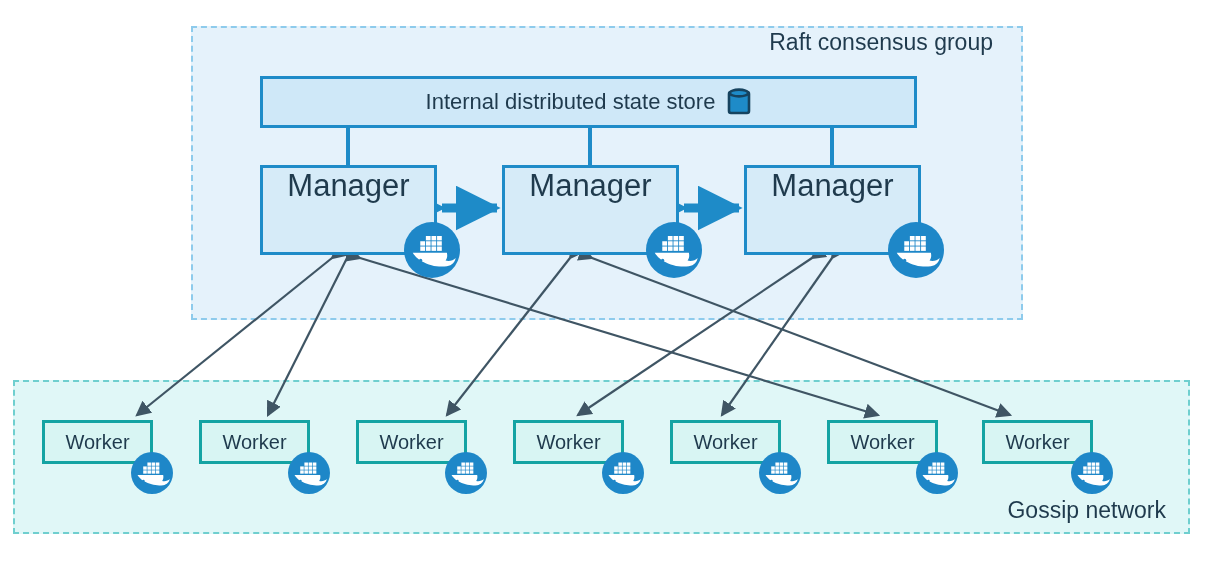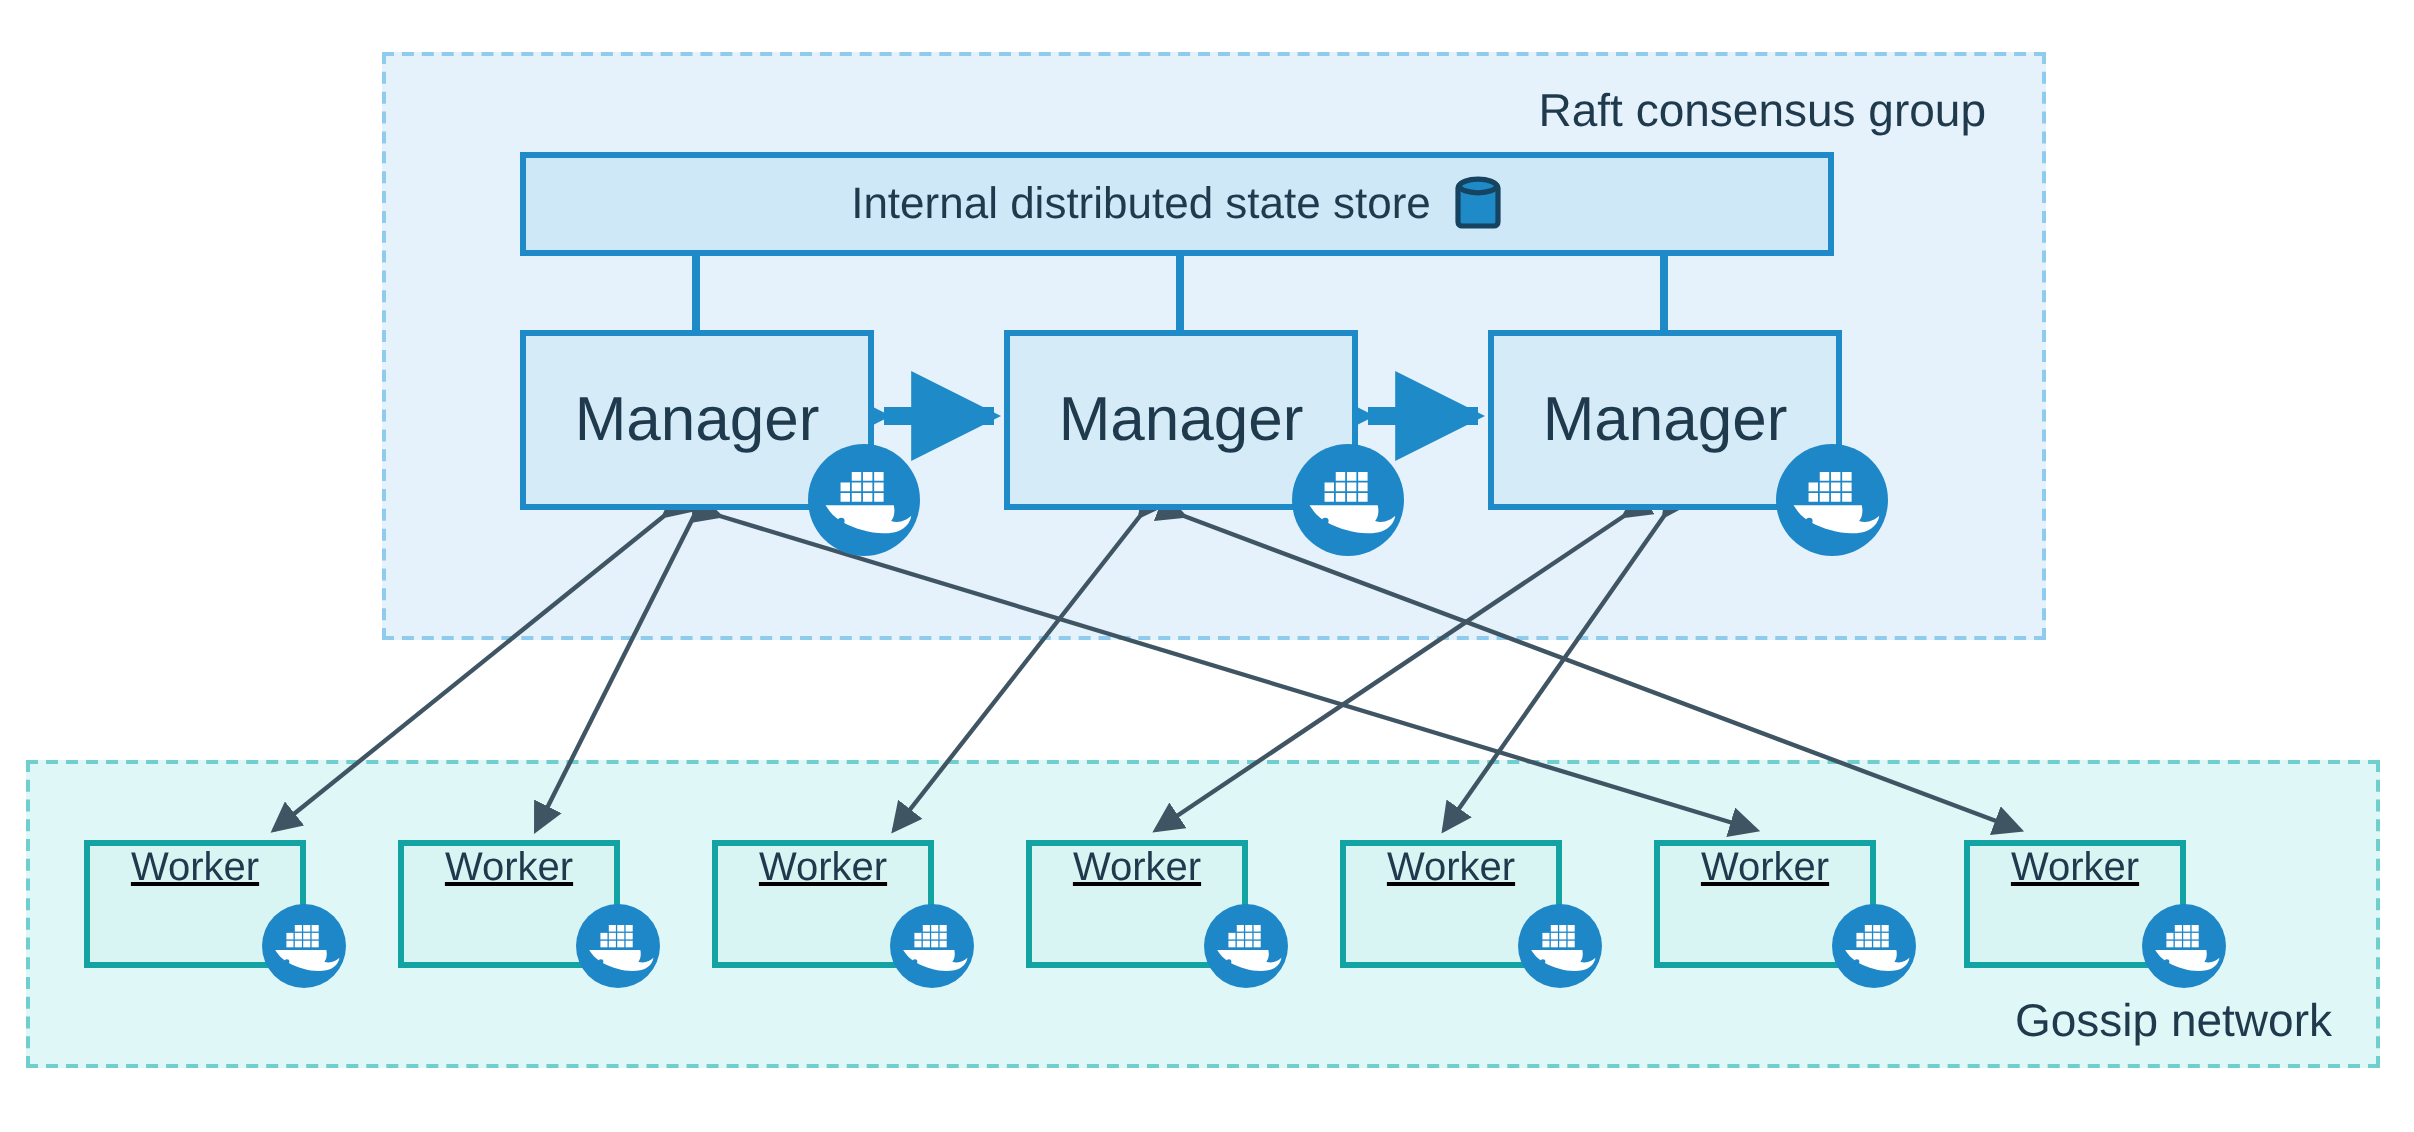--- a/index.html
+++ b/index.html
@@ -5,40 +5,40 @@
   html,body{margin:0;padding:0;background:#ffffff;}
   body{width:1207px;height:566px;font-family:"Liberation Sans",sans-serif;overflow:hidden;}
   #stage{position:relative;width:1207px;height:566px;background:#ffffff;}
   #edges{position:absolute;left:0;top:0;width:1207px;height:566px;pointer-events:none;z-index:5;}
 
   .zone{position:absolute;box-sizing:border-box;}
   .zone-raft{left:191px;top:26px;width:832px;height:294px;background:#e5f2fb;border:2px dashed #8ecbec;}
   .zone-gossip{left:13px;top:380px;width:1177px;height:154px;background:#e0f7f7;border:2px dashed #6fcfcf;padding-left:24px;}
 
   .zone-label{position:absolute;color:#1f3a4d;white-space:nowrap;}
-  .label-raft{right:28px;top:14px;font-size:23px;margin-left:44px;}
+  .label-raft{right:28px;top:1px;font-size:23px;margin-left:44px;}
   .label-gossip{right:22px;bottom:8px;font-size:23px;}
 
   .store{position:absolute;left:260px;top:76px;width:657px;height:52px;
          background:#cfe8f8;border:3px solid #1e8bc8;box-sizing:border-box;
          display:flex;align-items:center;justify-content:center;gap:12px;z-index:6;}
   .store-text{font-size:22px;color:#1f3a4d;text-align:right;}
 
   .db-icon{width:24px;height:30px;position:relative;display:inline-block;}
   .manager{position:absolute;width:177px;height:90px;background:#d6ebf8;
            border:3px solid #1e8bc8;box-sizing:border-box;z-index:6;
-           display:flex;align-items:center;justify-content:center;}
+           display:flex;align-items:flex-start;justify-content:center;}
   .manager span{font-size:31px;color:#1f3a4d;}
   .m1{left:260px;top:165px;}
   .m2{left:502px;top:165px;}
   .m3{left:744px;top:165px;}
 
-  .worker{position:absolute;width:111px;height:64px;background:#d8f5f3;
+  .worker{position:absolute;width:111px;height:44px;background:#d8f5f3;
           border:3px solid #14a3a3;box-sizing:border-box;z-index:6;
-          display:flex;align-items:flex-start;justify-content:center;text-decoration:underline;}
+          display:flex;align-items:center;justify-content:center;}
   .worker span{font-size:20px;color:#1f3a4d;}
 
   .whale{position:absolute;border-radius:50%;background:#1e87c8;z-index:8;
          display:flex;align-items:center;justify-content:center;}
   .whale-lg{width:56px;height:56px;}
   .whale-sm{width:42px;height:42px;}
 </style>
 </head>
 <body>
 

